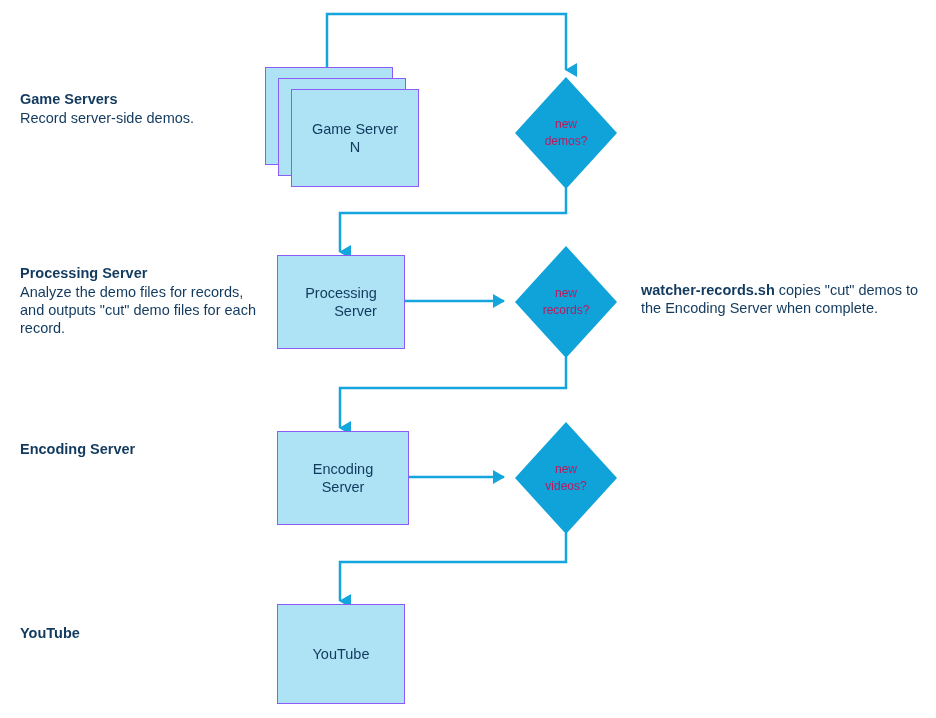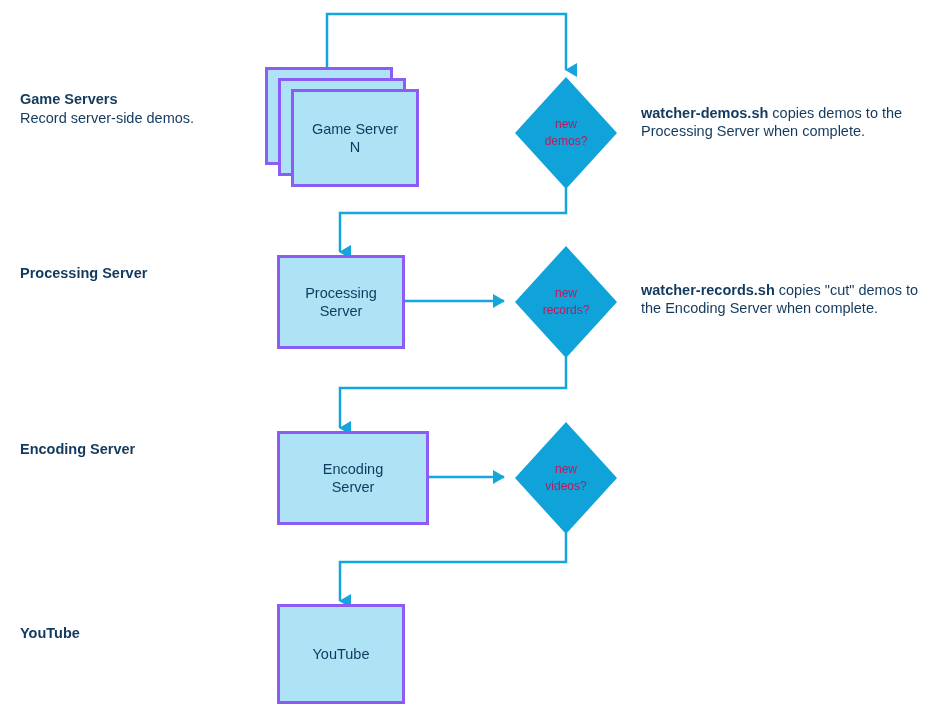--- a/index.html
+++ b/index.html
@@ -52,21 +52,21 @@
   }
   .note .note-cmd {
     font-weight: bold;
   }
 
   
   .pbox {
     position: absolute;
     box-sizing: border-box;
     background: #ade3f5;
-    border: 3px solid #8b5cf6;
+    border: 1px solid #8b5cf6;
     display: flex;
     align-items: center;
     justify-content: center;
     text-align: center;
     color: #123a5e;
     font-size: 14.5px;
     line-height: 18px;
   }
   .pbox.ghost {
     z-index: 1;
@@ -143,52 +143,50 @@
     </g>
   </svg>
 
   <div class="desc" style="left:20px; top:90px;">
     <span class="desc-title">Game Servers</span>
     <span class="desc-body">Record server-side demos.</span>
   </div>
 
   <div class="desc" style="left:20px; top:264px;">
     <span class="desc-title">Processing Server</span>
+    <span class="desc-body">Analyze the demo files for records, and outputs "cut" demo files for each record.</span>
   </div>
 
   <div class="desc" style="left:20px; top:440px;">
     <span class="desc-title">Encoding Server</span>
   </div>
 
   <div class="desc" style="left:20px; top:624px;">
     <span class="desc-title">YouTube</span>
   </div>
 
-  <div class="note" style="left:641px; top:104px;">
-    <span class="note-cmd">watcher-demos.sh</span><span class="note-rest"> copies demos to the Processing Server when complete.</span>
-  </div>
 
   <div class="note" style="left:641px; top:281px;">
     <span class="note-cmd">watcher-records.sh</span><span class="note-rest"> copies "cut" demos to the Encoding Server when complete.</span>
   </div>
 
 
   <div class="pbox ghost" style="left:265px; top:67px; width:128px; height:98px;"></div>
   <div class="pbox ghost" style="left:278px; top:78px; width:128px; height:98px; z-index:2;"></div>
   <div class="pbox front" style="left:291px; top:89px; width:128px; height:98px;">
     <span style="white-space:pre-line;">Game Server
 N</span>
   </div>
 
   <div class="pbox front" style="left:277px; top:255px; width:128px; height:94px;">
-    <span style="white-space:pre-line;">Processing
+    <span style="white-space:pre-line;text-align:right;">Processing
 Server</span>
   </div>
 
-  <div class="pbox front" style="left:277px; top:431px; width:152px; height:94px;">
+  <div class="pbox front" style="left:277px; top:431px; width:132px; height:94px;">
     <span style="white-space:pre-line;">Encoding
 Server</span>
   </div>
 
   <div class="pbox front" style="left:277px; top:604px; width:128px; height:100px;">
     <span style="white-space:pre-line;">YouTube</span>
   </div>
 
   <div class="diamond-wrap" style="left:515px; top:77px;">
     <div class="diamond-shape"></div>

